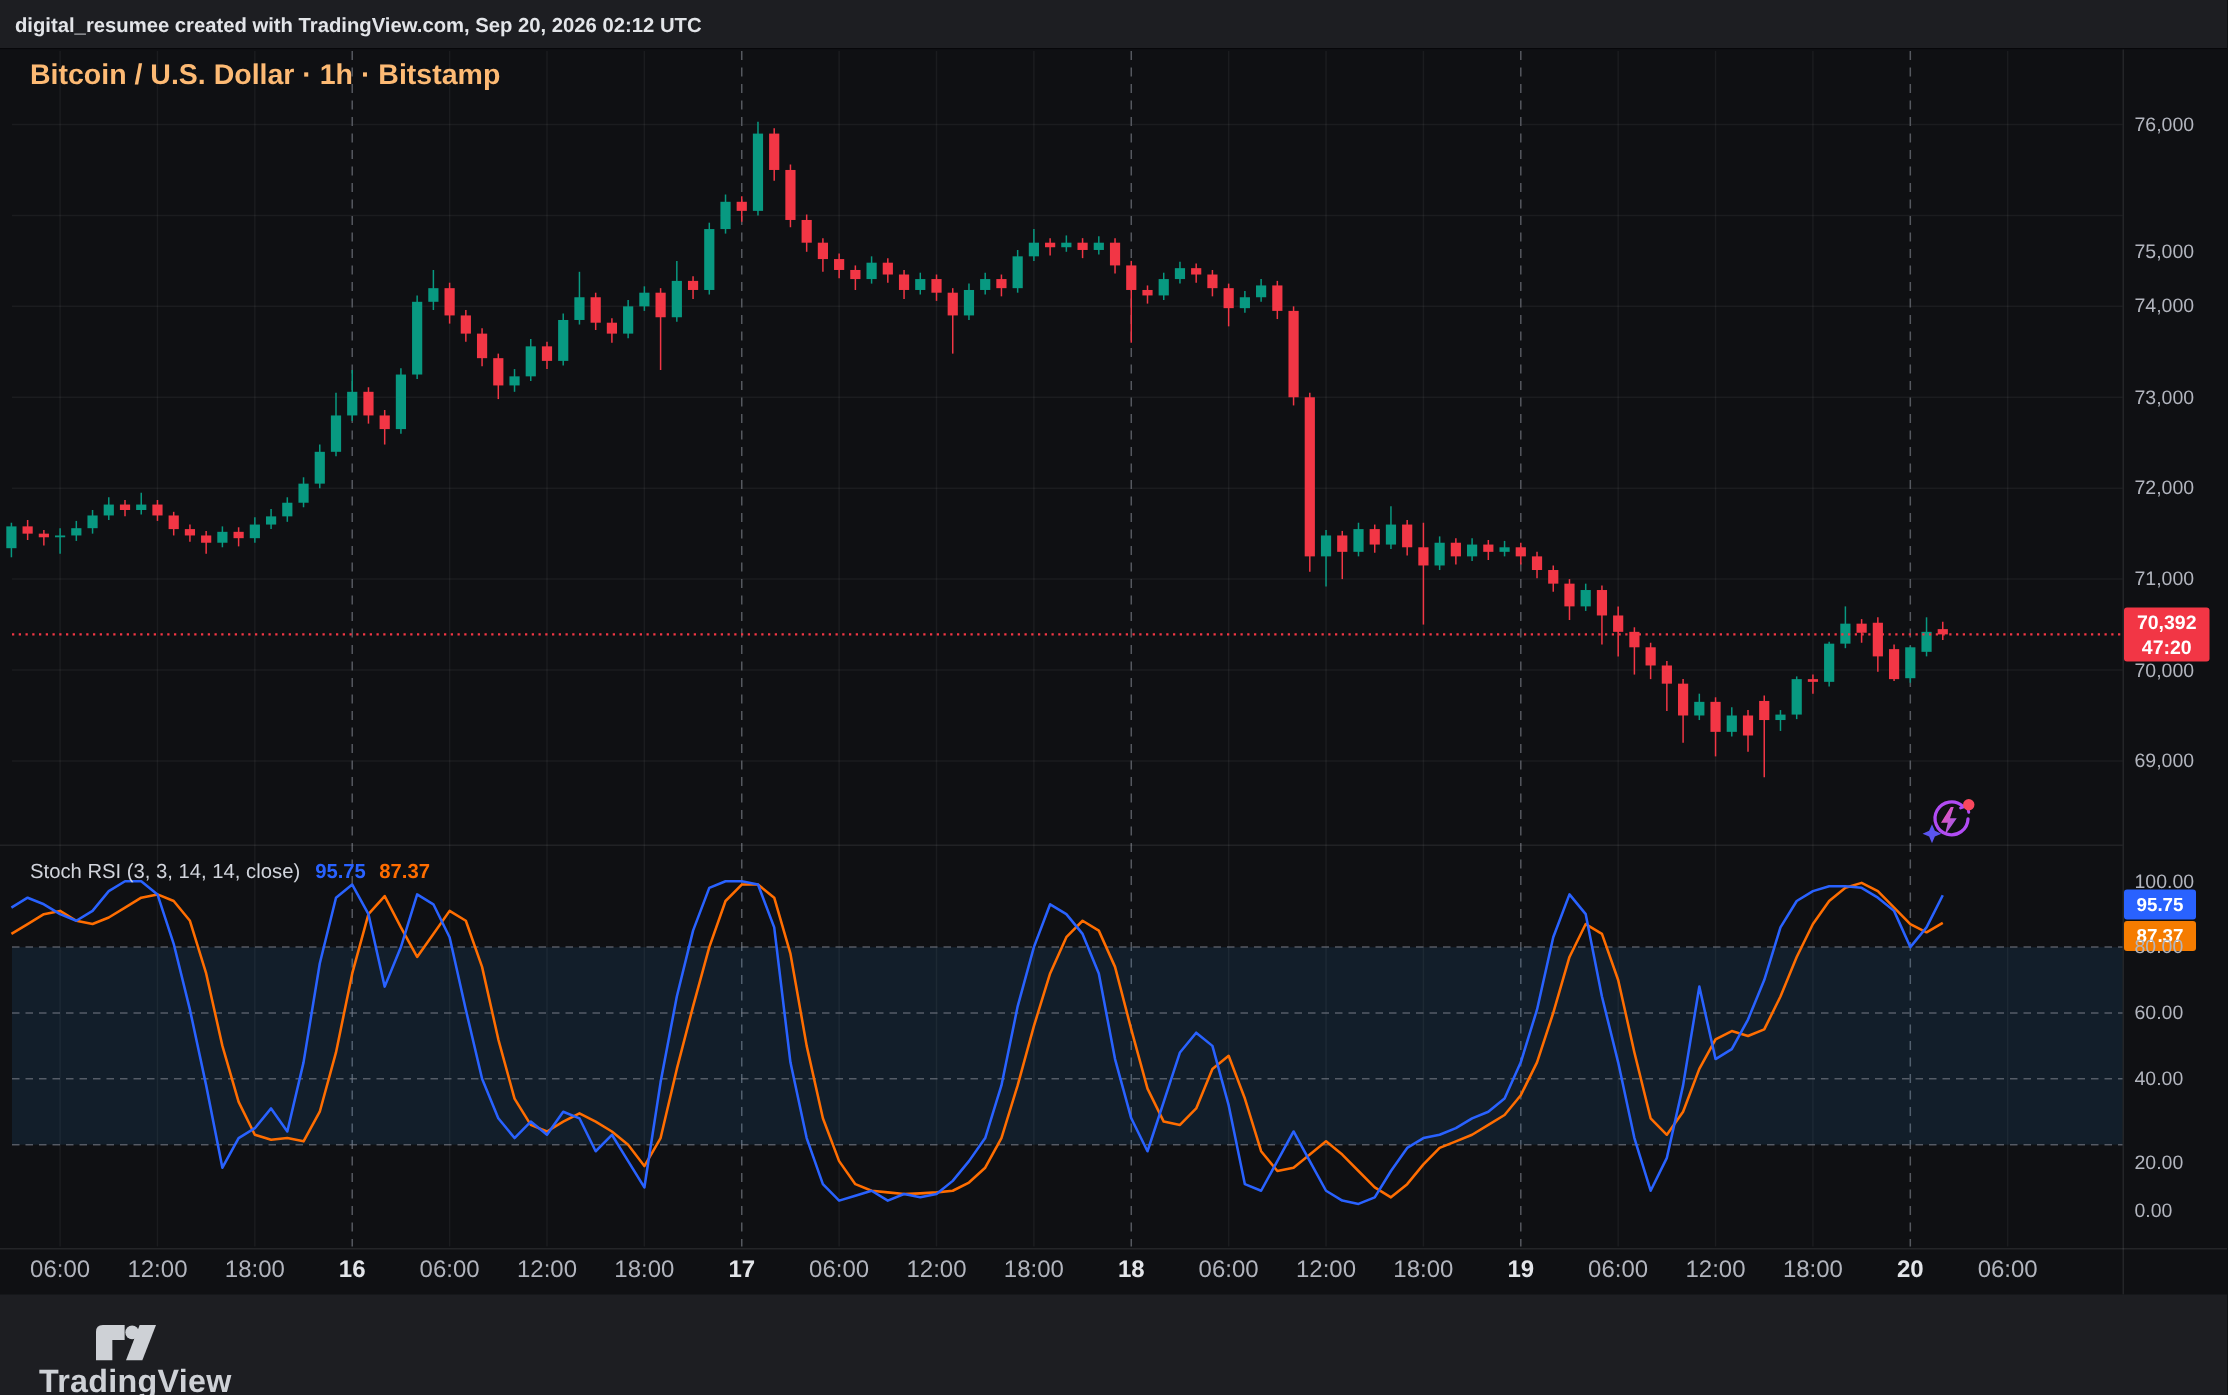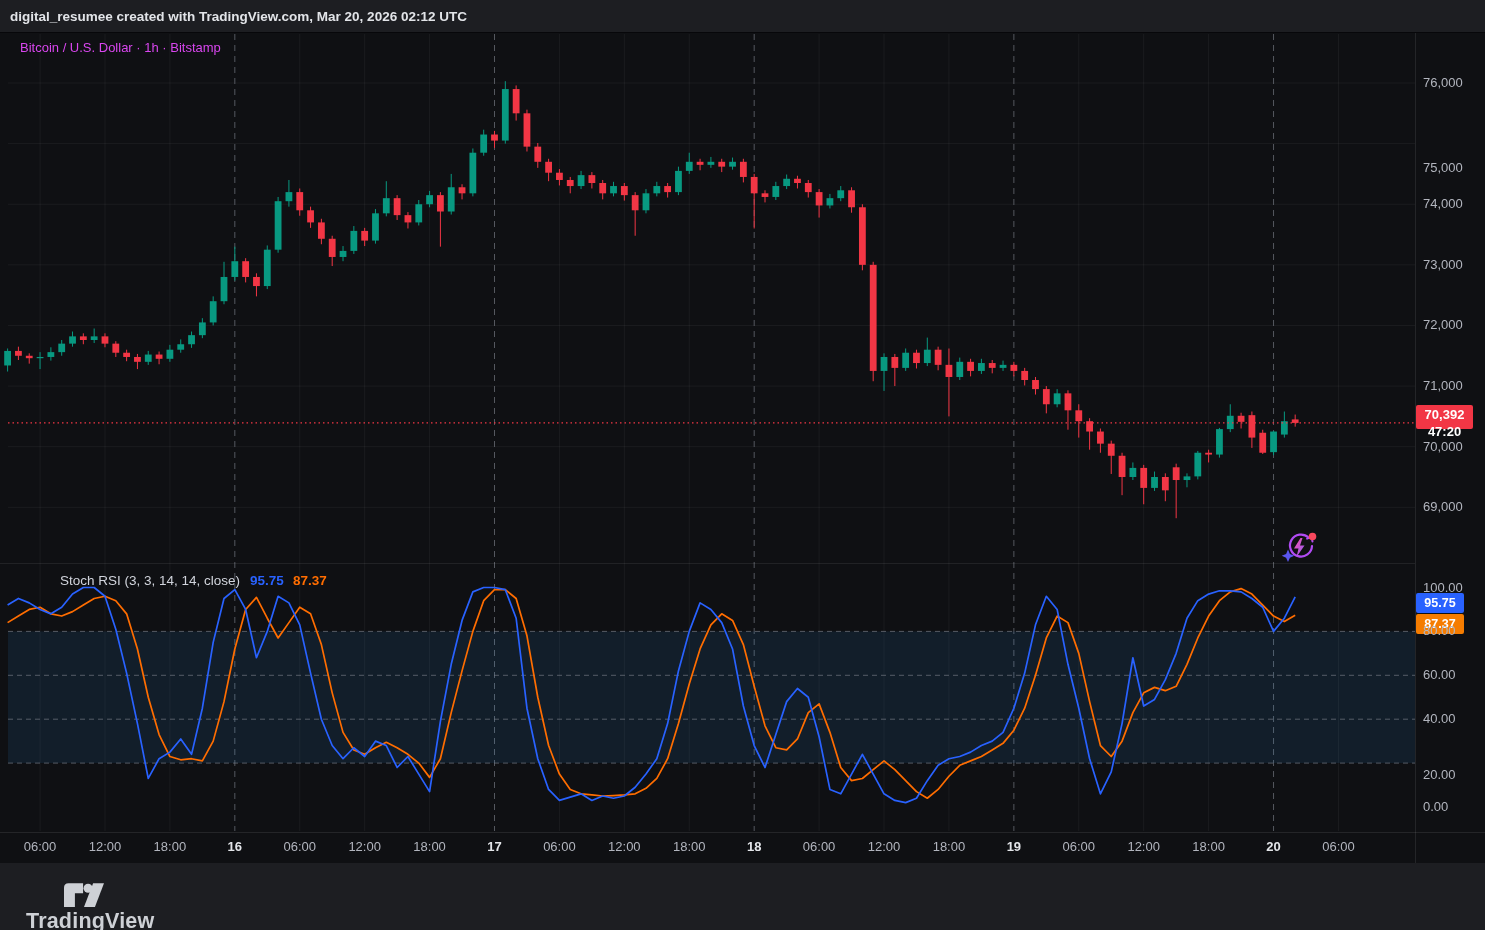--- a/index.html
+++ b/index.html
@@ -3,45 +3,45 @@
 <meta charset="utf-8">
 <style>
   html,body{margin:0;padding:0;background:#0f1013;}
   *{box-sizing:border-box;}
   .stage{position:relative;width:1485px;height:930px;background:#0f1013;overflow:hidden;
          font-family:"Liberation Sans","DejaVu Sans",sans-serif;}
   .topbar{position:absolute;left:0;top:0;width:1485px;height:33px;background:#1d1e22;
           border-bottom:1px solid #07070a;color:#e2e4e8;font-size:13.5px;font-weight:700;
           line-height:33px;padding-left:10px;}
   .chart-svg{position:absolute;left:0;top:0;}
-  .pane-title{position:absolute;left:20px;top:40px;font-size:13px;color:#d946ef;font-weight:400;}
-  .ind-row{position:absolute;left:20px;top:573px;font-size:13.5px;color:#d1d4dc;font-weight:500;white-space:nowrap;margin-left:40px;}
+  .pane-title{position:absolute;left:20px;top:40px;font-size:19px;color:#fdba74;font-weight:700;}
+  .ind-row{position:absolute;left:20px;top:573px;font-size:13.5px;color:#d1d4dc;font-weight:500;white-space:nowrap;}
   .ind-row .kval{margin-left:10px;font-weight:700;}
   .ind-row .dval{margin-left:9px;font-weight:700;}
   .lbl{position:absolute;font-size:13px;color:#b2b5be;line-height:16px;white-space:nowrap;text-align:center;}
-  .tlbl{position:absolute;top:839px;font-size:13px;color:#b2b5be;line-height:16px;transform:translateX(-50%);white-space:nowrap;}
+  .tlbl{position:absolute;top:839px;font-size:16px;color:#b2b5be;line-height:16px;transform:translateX(-50%);white-space:nowrap;}
   .tlbl.day{color:#e3e5e9;font-weight:700;}
   .axis-col{position:absolute;left:1415px;top:33px;height:830px;width:70px;border-left:1px solid rgba(255,255,255,0.09);}
   .time-border{position:absolute;left:0;top:832px;width:1485px;height:0;border-top:1px solid rgba(255,255,255,0.09);}
   .pane-sep{position:absolute;left:0;top:563px;width:1415px;height:0;border-top:1px solid rgba(255,255,255,0.08);}
   .badge{position:absolute;left:1416px;color:#fff;text-align:center;border-radius:2px;}
-  .price-badge{width:57px;top:405px;height:24px;font-size:13px;font-weight:700;line-height:17px;padding-top:1px;}
+  .price-badge{width:57px;top:405px;height:36px;font-size:13px;font-weight:700;line-height:17px;padding-top:1px;}
   .mini-badge{width:48px;height:20px;font-size:12.5px;font-weight:700;line-height:20px;}
   .bottombar{position:absolute;left:0;top:863px;width:1485px;height:67px;background:#1d1e22;}
   .logo-wrap{position:absolute;left:14px;top:883px;display:flex;align-items:center;flex-direction:column;}
   .logo-text{color:#ced1d6;font-size:21.5px;font-weight:700;margin-left:12px;letter-spacing:.2px;}
   .spark-btn{position:absolute;left:1281px;top:530px;width:38px;height:34px;cursor:pointer;}
 </style>
 </head>
 <body>
 
 <div class="stage">
 
   <div class="topbar">
-    <span>digital_resumee created with TradingView.com, Mar 20, 2026 02:12 UTC</span>
+    <span>digital_resumee created with TradingView.com, Sep 20, 2026 02:12 UTC</span>
   </div>
 
   <svg class="chart-svg" id="chart-svg" width="1485" height="930" viewBox="0 0 1485 930">
       <line x1="8" y1="507.3" x2="1415" y2="507.3" stroke="rgba(255,255,255,0.05)" stroke-width="1"></line>
       <line x1="8" y1="446.6857142857143" x2="1415" y2="446.6857142857143" stroke="rgba(255,255,255,0.05)" stroke-width="1"></line>
       <line x1="8" y1="386.0714285714286" x2="1415" y2="386.0714285714286" stroke="rgba(255,255,255,0.05)" stroke-width="1"></line>
       <line x1="8" y1="325.4571428571429" x2="1415" y2="325.4571428571429" stroke="rgba(255,255,255,0.05)" stroke-width="1"></line>
       <line x1="8" y1="264.84285714285716" x2="1415" y2="264.84285714285716" stroke="rgba(255,255,255,0.05)" stroke-width="1"></line>
       <line x1="8" y1="204.22857142857146" x2="1415" y2="204.22857142857146" stroke="rgba(255,255,255,0.05)" stroke-width="1"></line>
       <line x1="8" y1="143.61428571428573" x2="1415" y2="143.61428571428573" stroke="rgba(255,255,255,0.05)" stroke-width="1"></line>

